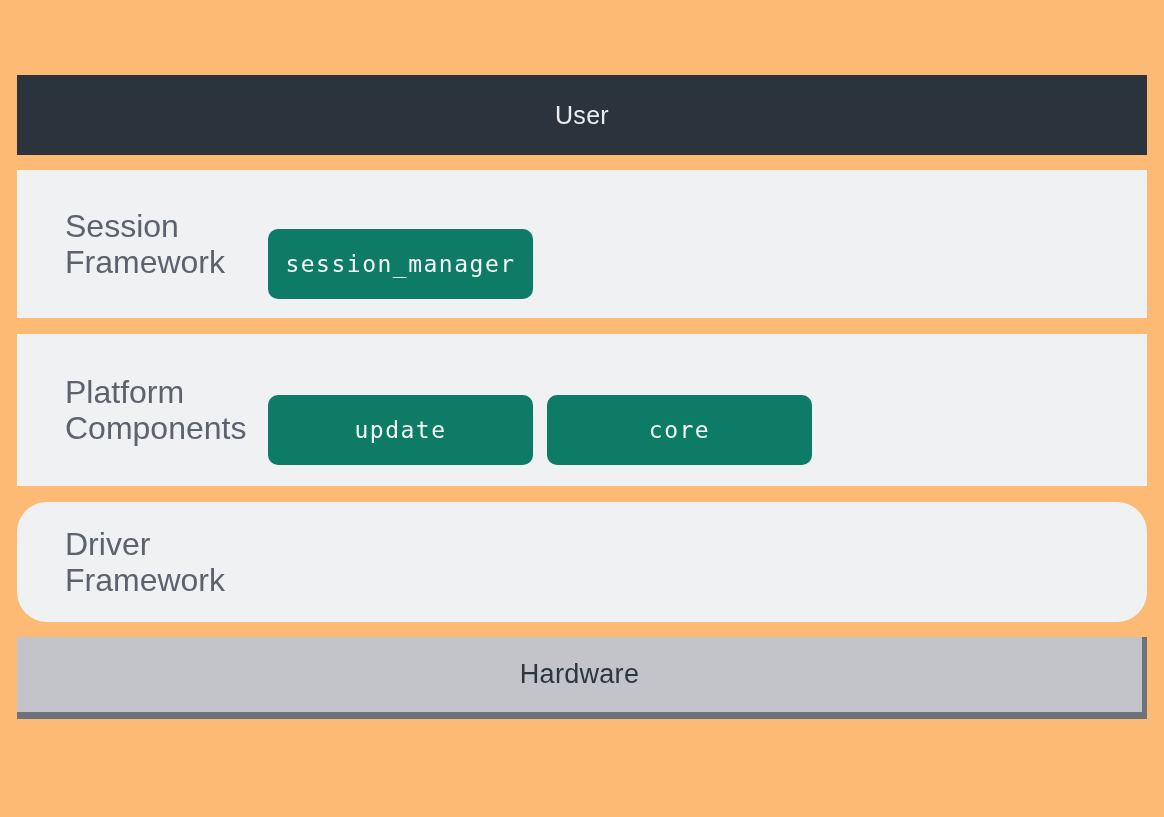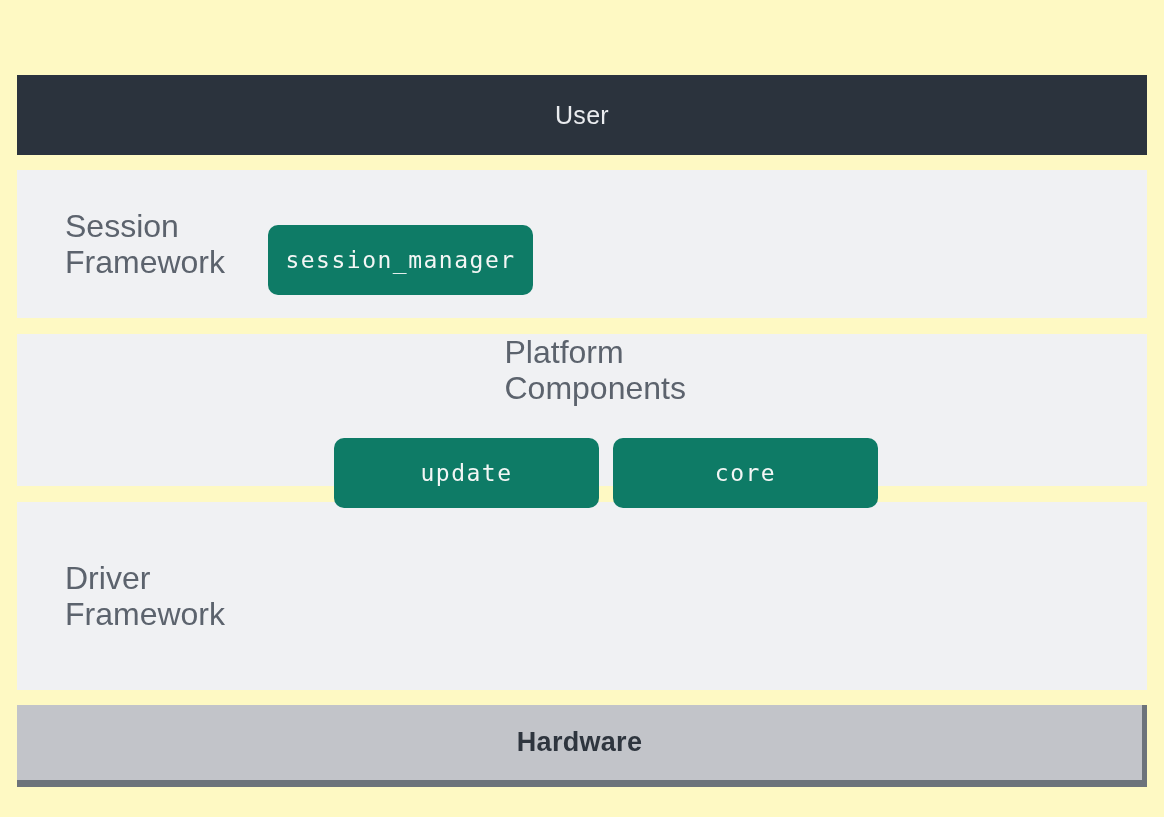--- a/index.html
+++ b/index.html
@@ -4,21 +4,21 @@
 <style>
   html, body {
     margin: 0;
     padding: 0;
     background: #000000;
   }
   .canvas {
     position: relative;
     width: 1164px;
     height: 817px;
-    background: #fef9c3;
+    background: #fdba74;
     box-sizing: border-box;
     padding: 75px 17px 0 17px;
     font-family: "Liberation Sans", "DejaVu Sans", sans-serif;
     overflow: hidden;
   }
   .user-bar {
     height: 80px;
     margin-bottom: 15px;
     background: #2b333d;
     display: flex;
@@ -30,33 +30,33 @@
   }
   .layer {
     background: #f0f1f3;
     display: flex;
     align-items: center;
     box-sizing: border-box;
     padding-left: 48px;
     margin-bottom: 16px;
   }
   .layer-session  { height: 148px; }
-  .layer-platform { height: 152px; flex-direction: column; }
-  .layer-driver   { height: 188px; margin-bottom: 15px; }
+  .layer-platform { height: 152px; }
+  .layer-driver   { height: 120px; margin-bottom: 15px; border-radius: 30px; }
   .layer-label {
     width: 158px;
     margin-right: 45px;
     color: #5c636d;
     font-size: 32px;
     line-height: 36px;
   }
   .modules {
     display: flex;
     gap: 14px;
-    margin-top: 32px; 
+    margin-top: 40px; 
   }
   .module {
     width: 265px;
     height: 70px;
     background: #0e7b66;
     border: none;
     border-radius: 10px;
     color: #f3f6f5;
     font-family: "DejaVu Sans Mono", "Liberation Mono", monospace;
     font-size: 23px;
@@ -69,21 +69,21 @@
     height: 82px;
     background: #c2c4c9;
     border-right: 5px solid #6d737b;
     border-bottom: 7px solid #6d737b;
     box-sizing: border-box;
     display: flex;
     align-items: center;
     justify-content: center;
     color: #2e353e;
     font-size: 27px;
-    font-weight: 700;
+    font-weight: 400;
     letter-spacing: 0.3px;
   }
 </style>
 </head>
 <body>
 
 <div class="canvas">
 
   <div class="user-bar">
     <span>User</span>

